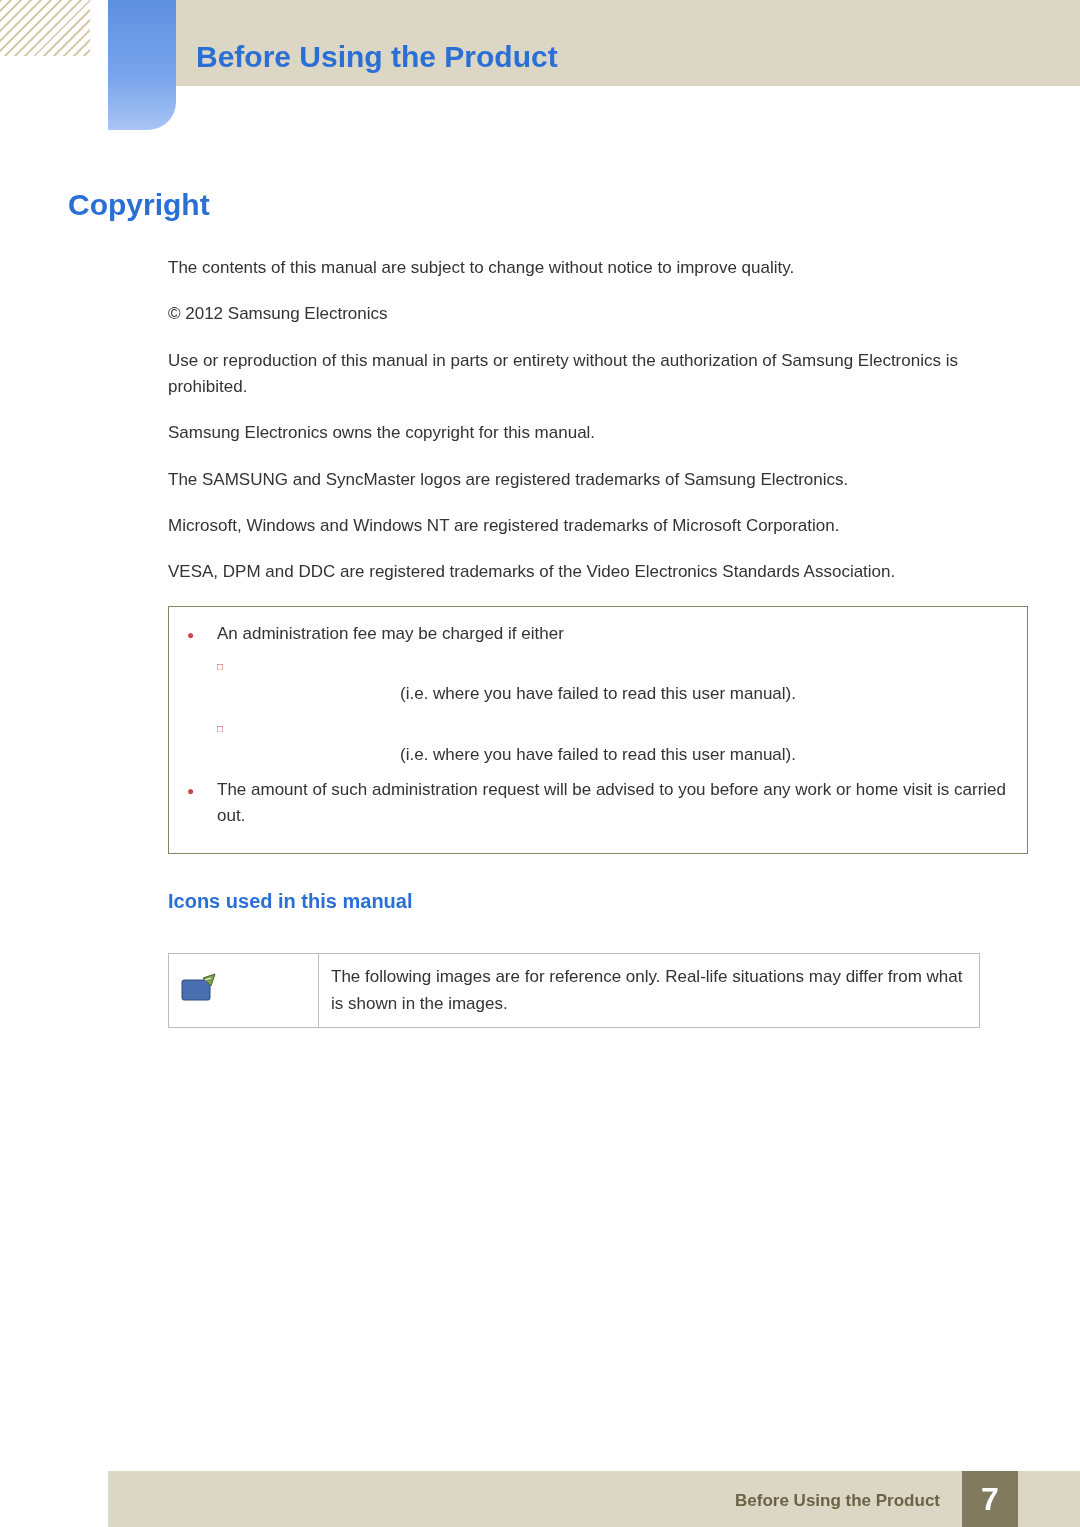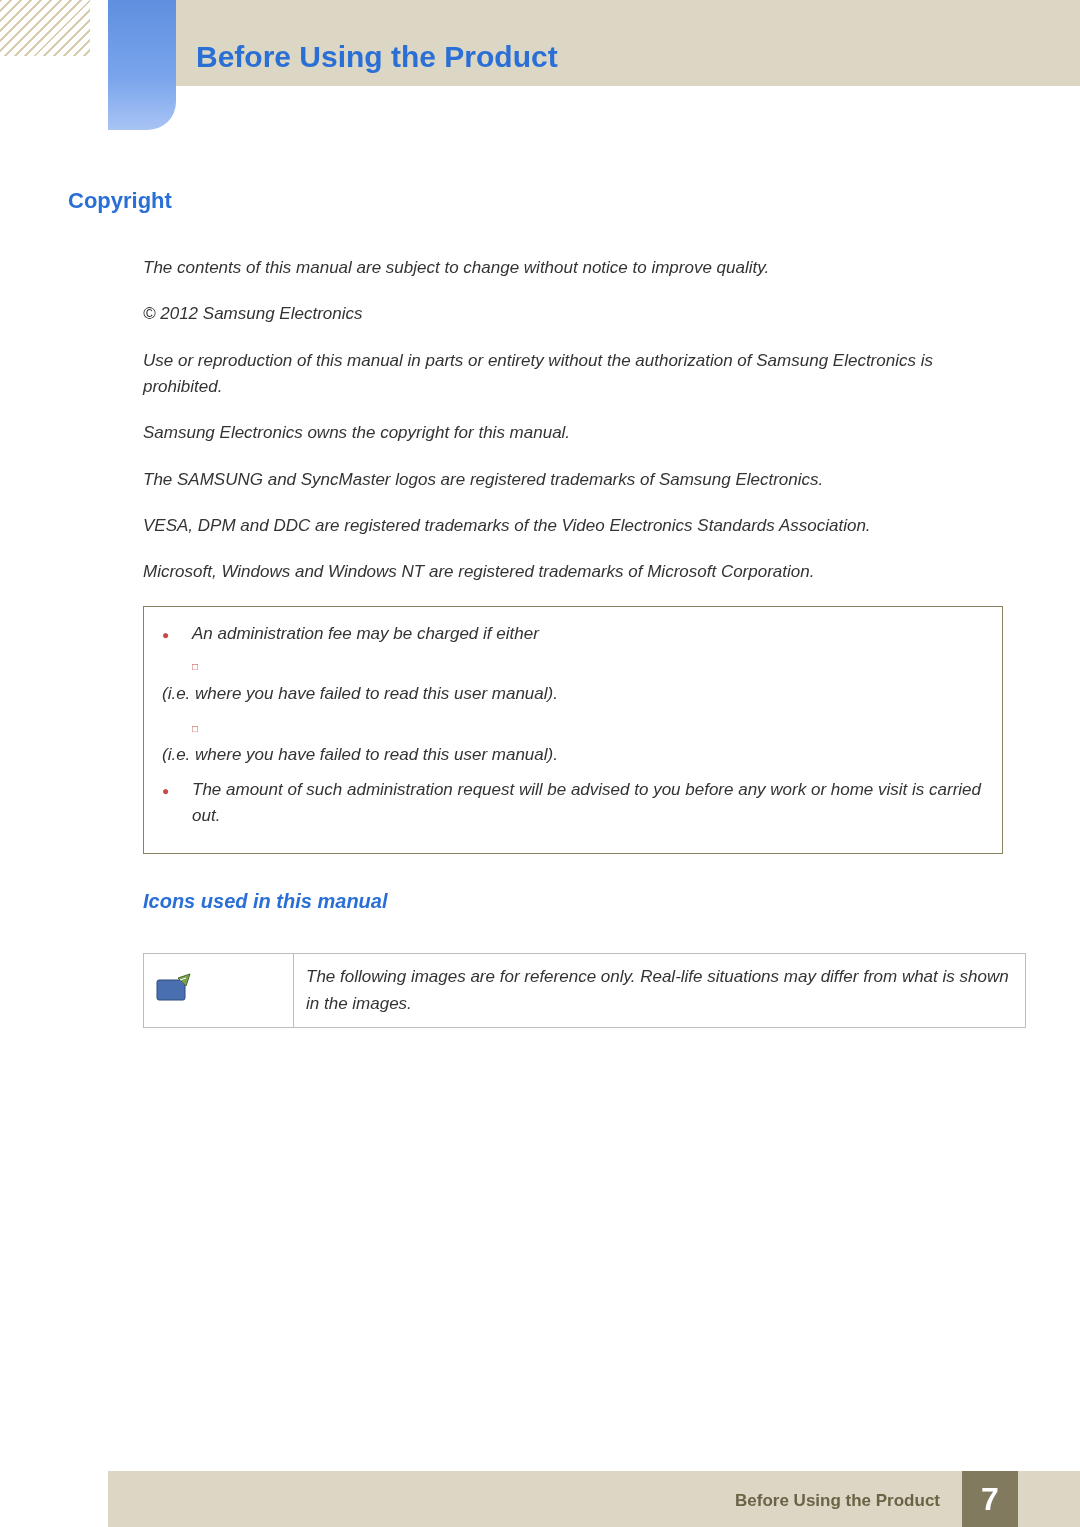--- a/index.html
+++ b/index.html
@@ -47,31 +47,30 @@
     top: 0; left: 108px;
     width: 68px; height: 130px;
     background: linear-gradient(180deg, #5f8fe0 0%, #7aa5ec 60%, #a9c4f4 100%);
     border-bottom-right-radius: 28px;
     z-index: 4;
   }
   .section-title {
     position: absolute;
     top: 188px; left: 68px;
     color: #2a6fd6;
-    font-size: 22px;
+    font-size: 30px;
     font-weight: bold;
   }
   .body-area {
     position: absolute;
-    top: 255px; left: 143px;
+    top: 255px; left: 168px;
     width: 860px;
     color: #333;
     font-size: 17px;
     line-height: 1.55;
-    font-style: italic;
   }
   .para { margin-bottom: 20px; }
   .note-box {
     border: 1px solid #8a8360;
     padding: 14px 18px 18px 18px;
     margin-top: 10px;
     margin-bottom: 32px;
     font-size: 17px;
   }
   .bullet-row { display: flex; margin-bottom: 6px; }
@@ -83,30 +82,30 @@
     flex: 0 0 30px;
   }
   .sub-row { display: flex; margin-bottom: 6px; margin-left: 30px; }
   .square {
     color: #c94a4a;
     font-size: 10px;
     width: 30px;
     padding-top: 6px;
     flex: 0 0 30px;
   }
-  .sub-indent-text { margin-bottom: 8px; }
+  .sub-indent-text { margin-bottom: 8px; text-align: center; }
   .subsection-title {
     color: #2a6fd6;
     font-size: 20px;
     font-weight: bold;
     margin-bottom: 36px;
   }
   .icon-table {
     border-collapse: collapse;
-    width: 883px;
+    width: 812px;
     margin-top: 36px;
   }
   .icon-table td {
     border: 1px solid #bdbdbd;
     padding: 10px 12px;
     vertical-align: middle;
     font-size: 17px;
     color: #333;
   }
   .icon-cell { width: 150px; text-align: left; }
@@ -147,22 +146,22 @@
 <div class="chapter-title">Before Using the Product</div>
 
 <div class="section-title">Copyright</div>
 
 <div class="body-area">
   <p class="para">The contents of this manual are subject to change without notice to improve quality.</p>
   <p class="para">© 2012 Samsung Electronics</p>
   <p class="para">Use or reproduction of this manual in parts or entirety without the authorization of Samsung Electronics is prohibited.</p>
   <p class="para">Samsung Electronics owns the copyright for this manual.</p>
   <p class="para">The SAMSUNG and SyncMaster logos are registered trademarks of Samsung Electronics.</p>
+  <p class="para">Microsoft, Windows and Windows NT are registered trademarks of Microsoft Corporation.</p>
   <p class="para">VESA, DPM and DDC are registered trademarks of the Video Electronics Standards Association.</p>
-  <p class="para">Microsoft, Windows and Windows NT are registered trademarks of Microsoft Corporation.</p>
 
   <div class="note-box">
     <div class="bullet-row">
       <span class="dot">●</span>
       <span>An administration fee may be charged if either</span>
     </div>
     <div class="sub-row">
       <span class="square">□</span>
     </div>
     <div class="sub-indent-text">(i.e. where you have failed to read this user manual).</div>

